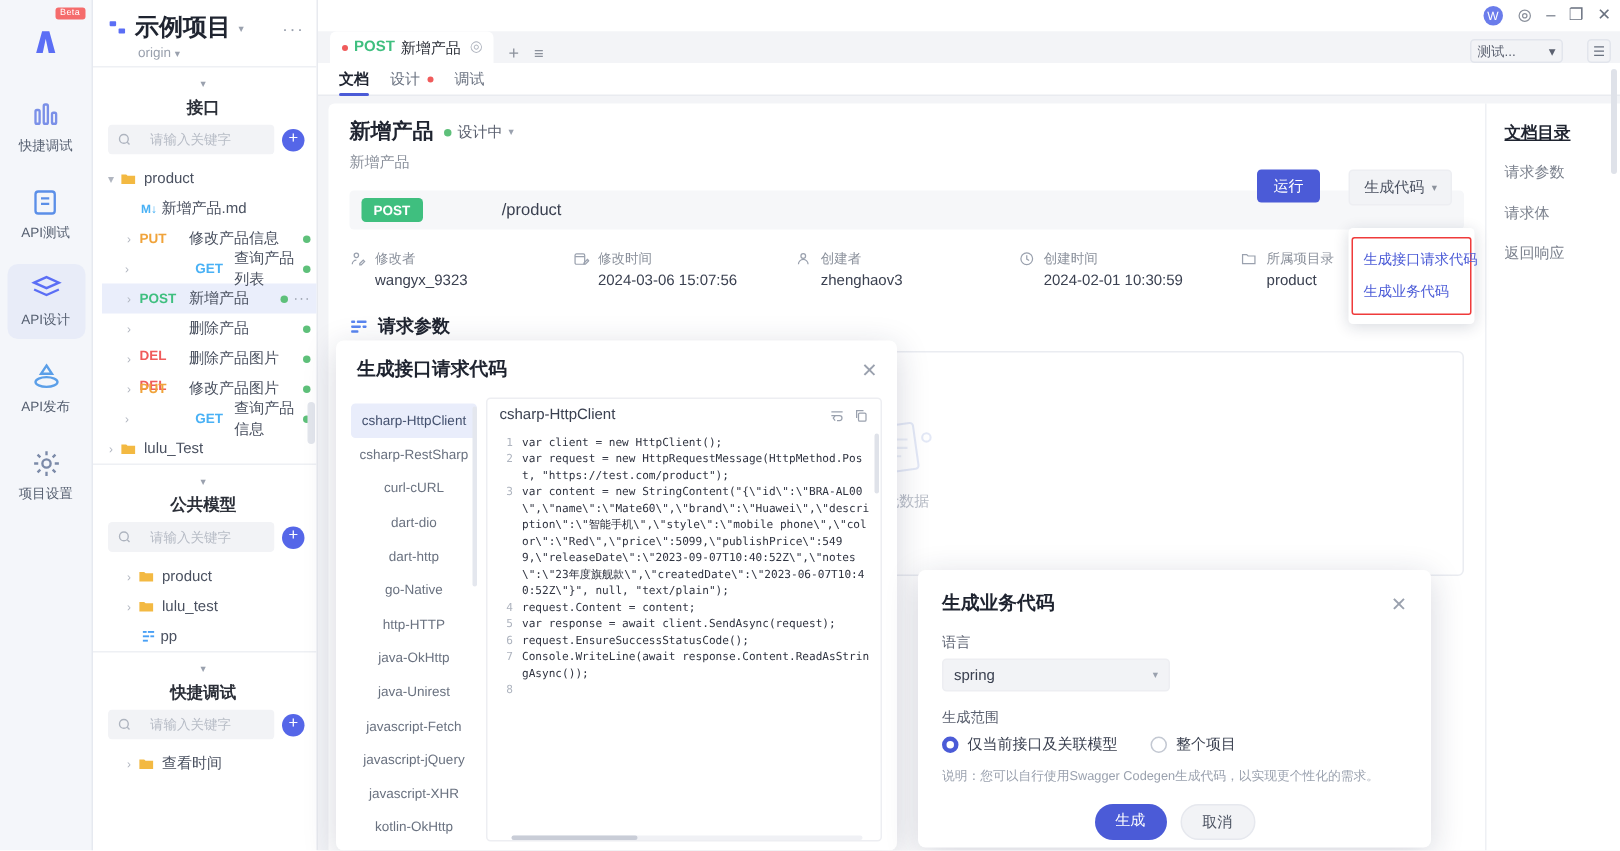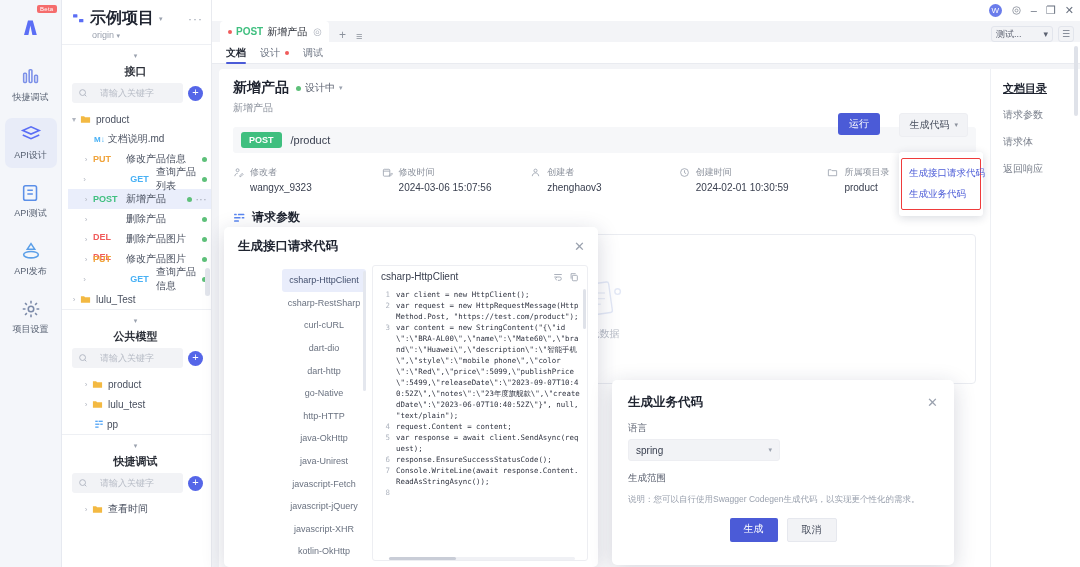--- a/index.html
+++ b/index.html
@@ -100,21 +100,21 @@
   .tab {
     height: 21px; background: #fff; border-radius: 4px 4px 0 0; display: flex; align-items: center;
     gap: 4px; padding: 0 7px 0 8px; font-size: 10px; margin-left: 8px;
   }
   .tab .reddot { width: 4px; height: 4px; border-radius: 50%; background: #f05b5b; }
   .tab .tmeth { color: #3fbf7f; font-weight: bold; font-size: 10px; }
   .tab .ttitle { color: #2b2f38; }
   .tab .tclose { color: #b0b5bf; font-size: 10px; margin-left: 2px; cursor: pointer; }
   .tabplus { color: #8b919c; font-size: 12px; margin-left: 10px; cursor: pointer; }
   .tablist { color: #8b919c; font-size: 11px; margin-left: 10px; cursor: pointer; }
-  .envbox { margin-left: auto; display: flex; align-items: center; gap: 5px; padding-right: 6px; text-align: center; }
+  .envbox { margin-left: auto; display: flex; align-items: center; gap: 16px; padding-right: 6px; text-align: center; }
   .env-sel {
     width: 62px; height: 16px; background: #f2f3f6; border: 1px solid #e2e5ec; border-radius: 3px;
     display: flex; align-items: center; justify-content: space-between; padding: 0 4px; font-size: 9px; color: #5b6170;
   }
   .env-ico { width: 16px; height: 16px; border: 1px solid #e2e5ec; border-radius: 3px; background: #f2f3f6;
     color: #6a7280; font-size: 9px; display: flex; align-items: center; justify-content: center; }
 
   .subtabs { height: 22px; background: #fff; border-bottom: 1px solid #e9ebf0; display: flex; align-items: center; gap: 14px; padding-left: 14px; }
   .subtab { font-size: 10px; color: #6a7280; position: relative; height: 22px; display: flex; align-items: center; cursor: pointer; }
   .subtab.on { color: #1f2430; font-weight: bold; }
@@ -131,21 +131,21 @@
   .doc-title { font-size: 14px; font-weight: bold; color: #1f2430; }
   .status { display: flex; align-items: center; gap: 4px; font-size: 10px; color: #5b6170; }
   .status .sdotg { width: 5px; height: 5px; border-radius: 50%; background: #5ec07a; }
   .doc-sub { font-size: 10px; color: #8b919c; margin-top: 4px; }
 
   .urlbar {
     margin: 12px 14px 0 14px; height: 26px; background: #f6f7f9; border-radius: 3px;
     display: flex; align-items: center; padding: 0 8px; gap: 9px; position: relative;
   }
   .badge-post { background: #3fbf7f; color: #fff; font-size: 9px; font-weight: bold; padding: 3px 8px; border-radius: 3px; }
-  .url-path { font-size: 11px; color: #3a4050; }
+  .url-path { font-size: 11px; color: #3a4050; margin-left: 44px; }
   .btn-run {
     position: absolute; right: 96px; top: -14px; background: #4b5bd7; color: #fff;
     font-size: 10px; padding: 4px 11px; border-radius: 3px; cursor: pointer;
   }
   .btn-gen {
     position: absolute; right: 8px; top: -14px; background: #f2f3f6; color: #4a5160;
     font-size: 10px; padding: 4px 9px; border-radius: 3px; cursor: pointer;
     display: flex; align-items: center; gap: 5px; border: 1px solid #edeef2;
   }
   .btn-gen .cv { font-size: 7px; color: #8b919c; }
@@ -181,21 +181,21 @@
 
   
   .modal-req {
     position: absolute; left: 224px; top: 227px; width: 374px; height: 340px;
     background: #fff; border-radius: 5px; box-shadow: 0 5px 22px rgba(25,35,70,.18); z-index: 60;
     overflow: hidden;
   }
   .mr-head { display: flex; align-items: center; padding: 11px 13px 6px 14px; }
   .mr-title { font-size: 12.5px; font-weight: bold; color: #1f2430; }
   .mr-close { margin-left: auto; color: #9aa1ae; font-size: 13px; cursor: pointer; line-height: 1; }
-  .mr-body { display: flex; padding: 4px 10px 0 10px; height: 300px; margin-left: 48px; }
+  .mr-body { display: flex; padding: 4px 10px 0 10px; height: 300px; }
   .lang-list { width: 84px; flex: 0 0 84px; overflow: hidden; padding-top: 4px; position: relative; }
   .lang {
     height: 22.6px; display: flex; align-items: center; justify-content: center;
     font-size: 9px; color: #6a7280; border-radius: 3px; cursor: pointer;
   }
   .lang.on { background: #e9edfb; color: #43506e; }
   .lang-scroll { position: absolute; right: 0; top: 6px; width: 3px; height: 120px; background: #e4e7ee; border-radius: 2px; }
   .code-wrap { flex: 1; border: 1px solid #edeef2; border-radius: 3px; margin-left: 6px; min-width: 0; position: relative; background: #fff; }
   .code-head { display: flex; align-items: center; padding: 5px 8px; font-size: 10px; color: #3a4050; }
   .code-head .ic { margin-left: auto; display: flex; gap: 6px; color: #9aa1ae; }
@@ -223,21 +223,21 @@
     display: flex; align-items: center; justify-content: space-between; padding: 0 7px;
     font-size: 10px; color: #3a4050; cursor: pointer;
   }
   .mb-select .cv { font-size: 7px; color: #9aa1ae; }
   .radios { display: flex; align-items: center; gap: 22px; margin-top: 2px; }
   .radio { display: flex; align-items: center; gap: 6px; font-size: 10px; color: #3a4050; cursor: pointer; }
   .rbox { width: 11px; height: 11px; border-radius: 50%; border: 1px solid #c3c8d2; background: #fff; flex: 0 0 11px; }
   .radio.on .rbox { border: 3px solid #4b5bd7; background: #fff; }
   .mb-note { font-size: 8.5px; color: #9aa1ae; margin-top: 9px; }
   .mb-actions { display: flex; justify-content: center; gap: 9px; margin-top: 12px; }
-  .mb-btn { font-size: 10px; padding: 4px 14px; border-radius: 2px; cursor: pointer; }
+  .mb-btn { font-size: 10px; padding: 4px 14px; border-radius: 12px; cursor: pointer; }
   .mb-btn.primary { background: #4b5bd7; color: #fff; }
   .mb-btn.ghost { background: #f2f3f6; color: #4a5160; border: 1px solid #e6e8ee; }
 </style>
 </head>
 <body>
 
 <div class="app">
 
   <div class="rail">
     <div class="rail-logo">
@@ -247,34 +247,34 @@
 
     <div class="rail-item">
       <svg class="rail-ico" viewBox="0 0 24 24" fill="none" stroke="#7b90e8" stroke-width="1.7">
         <rect x="4" y="8" width="3" height="10" rx="1"></rect>
           <rect x="10" y="4" width="3" height="14" rx="1"></rect>
           <rect x="16" y="10" width="3" height="8" rx="1"></rect>
       </svg>
       <span class="rail-label">快捷调试</span>
     </div>
 
+    <div class="rail-item">
+      <svg class="rail-ico" viewBox="0 0 24 24" fill="none" stroke="#5b8fe8" stroke-width="1.7">
+        <rect x="4" y="4" width="14" height="16" rx="2"></rect>
+          <path d="M8 9h6M8 13h6"></path>
+      </svg>
+      <span class="rail-label">API测试</span>
+    </div>
+
     <div class="rail-item active">
       <svg class="rail-ico" viewBox="0 0 24 24" fill="none" stroke="#5b6ef5" stroke-width="1.7">
         <path d="M3 7l9-4 9 4-9 4-9-4z"></path>
           <path d="M3 12l9 4 9-4"></path>
       </svg>
       <span class="rail-label">API设计</span>
-    </div>
-
-    <div class="rail-item">
-      <svg class="rail-ico" viewBox="0 0 24 24" fill="none" stroke="#5b8fe8" stroke-width="1.7">
-        <rect x="4" y="4" width="14" height="16" rx="2"></rect>
-          <path d="M8 9h6M8 13h6"></path>
-      </svg>
-      <span class="rail-label">API测试</span>
     </div>
 
     <div class="rail-item">
       <svg class="rail-ico" viewBox="0 0 24 24" fill="none" stroke="#5b9fe8" stroke-width="1.7">
         <ellipse cx="12" cy="16" rx="8" ry="3.5"></ellipse>
           <path d="M12 4l4 6H8l4-6z"></path>
       </svg>
       <span class="rail-label">API发布</span>
     </div>
 
@@ -324,21 +324,21 @@
           <span class="arrow">▾</span>
           <span class="fold">
               <svg viewBox="0 0 24 24" fill="currentColor">
                 <path d="M2 5h7l2 2h11v12H2z"></path>
               </svg>
             </span>
           <span class="nm">product</span>
         </div>
         <div class="node indent">
           <span class="md-ico">M↓</span>
-          <span class="nm">文档说明.md</span>
+          <span class="nm">新增产品.md</span>
         </div>
         <div class="node indent">
           <span class="arrow">›</span>
           <span class="meth m-put">PUT</span>
           <span class="nm">修改产品信息</span>
           <span class="dot-g"></span>
         </div>
         <div class="node indent">
           <span class="arrow">›</span>
           <span class="meth m-get">GET</span>
@@ -681,21 +681,21 @@
           <div class="code-line">
               <span class="ln">4</span>
               <span class="ctext">request.Content = content;</span>
             </div>
           <div class="code-line">
               <span class="ln">5</span>
               <span class="ctext">var response = await client.SendAsync(request);</span>
             </div>
           <div class="code-line">
               <span class="ln">6</span>
-              <span class="ctext">response.EnsureSuccessStatusCode();</span>
+              <span class="ctext">request.EnsureSuccessStatusCode();</span>
             </div>
           <div class="code-line">
               <span class="ln">7</span>
               <span class="ctext">Console.WriteLine(await response.Content.ReadAsStringAsync());</span>
             </div>
           <div class="code-line">
               <span class="ln">8</span>
               <span class="ctext"></span>
             </div>
           <div class="code-scroll-v"></div>
@@ -711,20 +711,30 @@
     <div class="mb-head">
       <span class="mb-title">生成业务代码</span>
       <span class="mb-close">✕</span>
     </div>
     <div class="mb-lab">语言</div>
     <div class="mb-select">
       <span>spring</span>
       <span class="cv">▾</span>
     </div>
     <div class="mb-lab">生成范围</div>
+    <div class="radios">
+      <div class="radio on">
+        <span class="rbox"></span>
+        <span>仅当前接口及关联模型</span>
+      </div>
+      <div class="radio">
+        <span class="rbox"></span>
+        <span>整个项目</span>
+      </div>
+    </div>
     <div class="mb-note">说明：您可以自行使用Swagger Codegen生成代码，以实现更个性化的需求。</div>
     <div class="mb-actions">
       <div class="mb-btn primary">生成</div>
       <div class="mb-btn ghost">取消</div>
     </div>
   </div>
 
 </div>
 
 </body></html>

